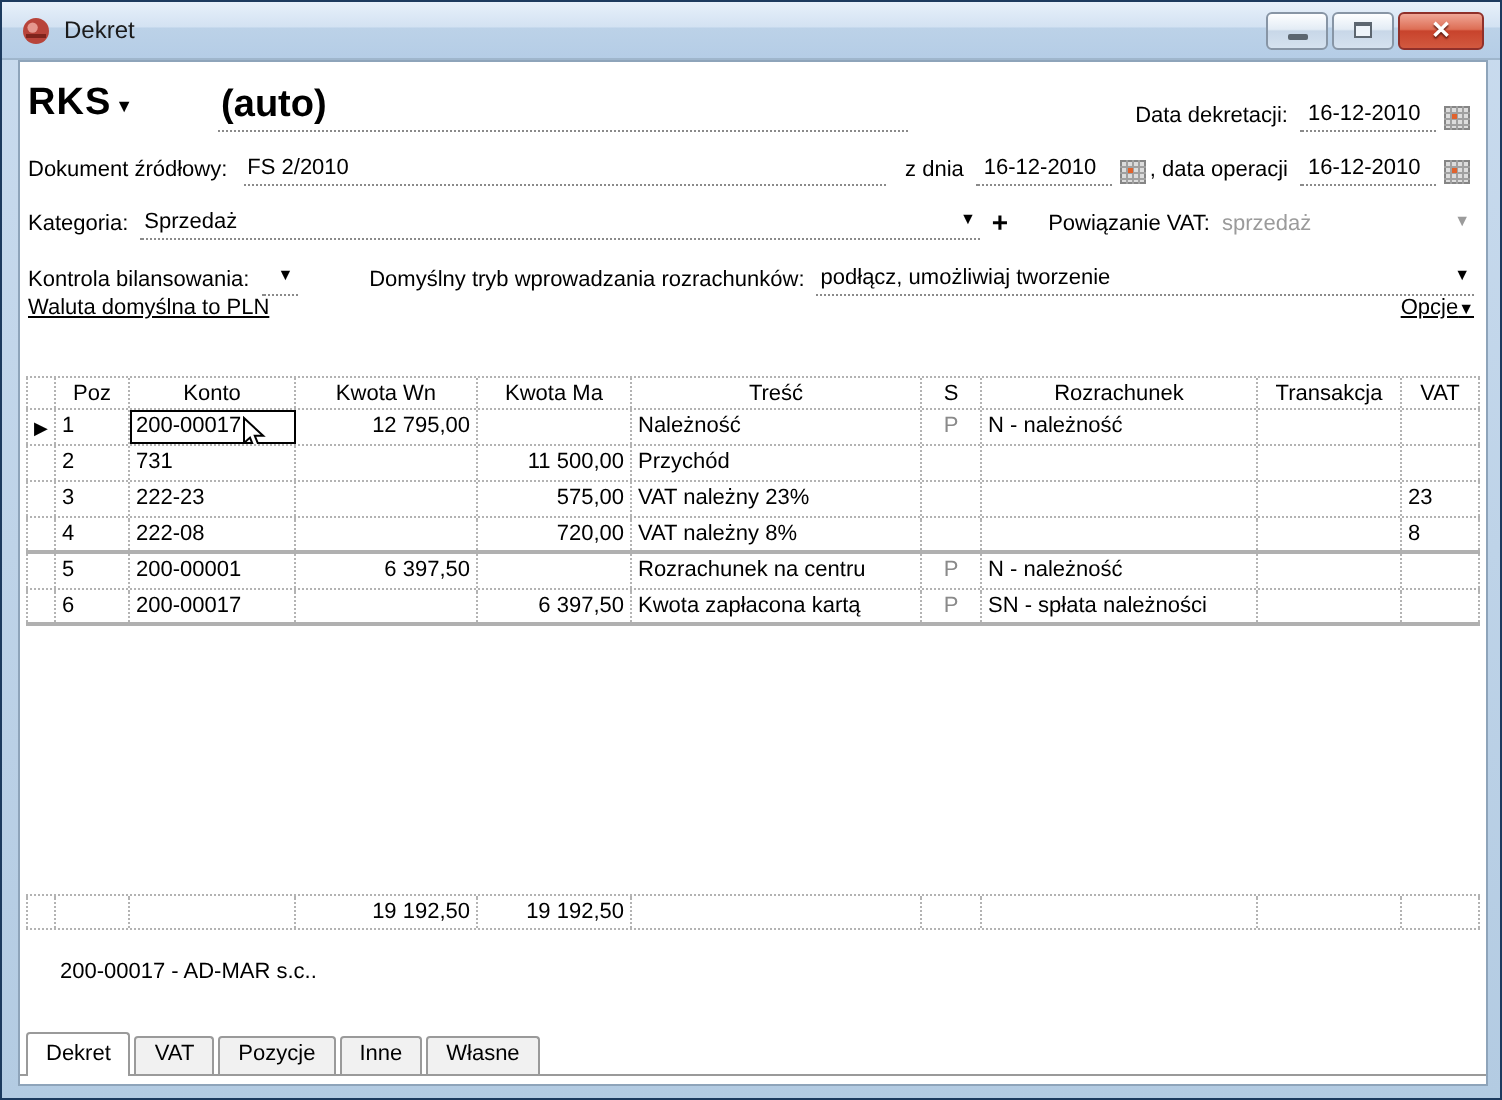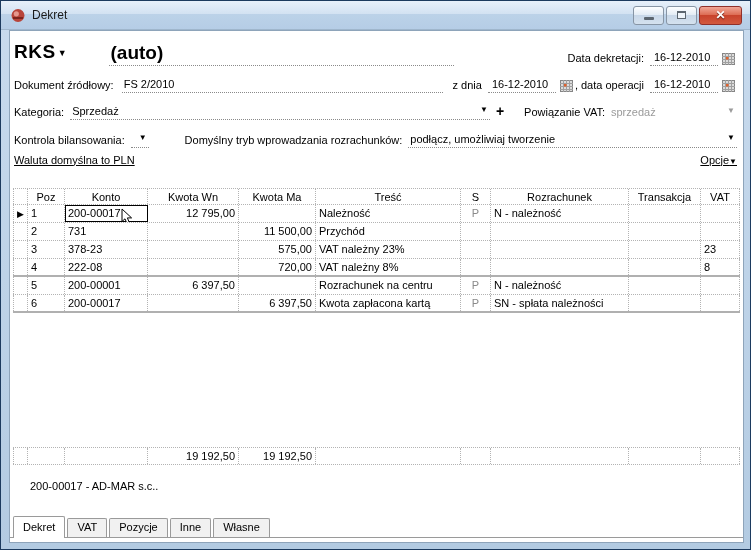--- a/index.html
+++ b/index.html
@@ -34,21 +34,21 @@
   
   .row-rks{height:33px;}
   .rks{font-size:19px;font-weight:bold;padding-bottom:3px;letter-spacing:0.5px;}
   .rks-arrow{font-size:9px;padding-bottom:8px;margin-left:2px;}
   .auto-field{font-size:19px;font-weight:bold;width:345px;margin-left:42px;border-bottom:1px dotted #8a8a8a;padding:0 0 1px 2px;}
   .date-group{margin-left:auto;display:flex;align-items:flex-end;}
   .date-field{border-bottom:1px dotted #8a8a8a;width:68px;text-align:left;padding:0 2px 2px 4px;margin-left:6px;}
   .row-doc{height:27px;}
   .row-kat{height:27px;}
   .row-ctrl{height:28px;}
-  .row-waluta{height:25px;align-items:center;}
+  .row-waluta{height:25px;align-items:flex-start;}
   .link{text-decoration:underline;padding-bottom:2px;color:#000;}
   .plusbtn{font-size:14px;font-weight:bold;padding:0 6px 1px 6px;}
   .ddfield{display:flex;align-items:flex-end;border-bottom:1px dotted #8a8a8a;padding:0 2px 2px 2px;}
   .ddfield .arrow{margin-left:6px;}
   
   .tbl{flex:0 0 277px;display:flex;flex-direction:column;margin:2px 3px 0 3px;font-size:11px;}
   .trow{display:grid;grid-template-columns:15px 37px 83px 91px 77px 145px 30px 138px 72px 39px;
     height:18px;line-height:17px;border-bottom:1px dotted #b3b3b3;}
   .thead{height:17px;line-height:16px;border-top:1px dotted #b3b3b3;}
   .c{padding:0 3px;overflow:hidden;white-space:nowrap;border-right:1px dotted #b3b3b3;}
@@ -206,21 +206,21 @@
             <div class="c num">11 500,00</div>
             <div class="c">Przychód</div>
             <div class="c scol"></div>
             <div class="c"></div>
             <div class="c"></div>
             <div class="c"></div>
           </div>
           <div class="trow">
             <div class="c ind"></div>
             <div class="c">3</div>
-            <div class="c">378-23</div>
+            <div class="c">222-23</div>
             <div class="c num"></div>
             <div class="c num">575,00</div>
             <div class="c">VAT należny 23%</div>
             <div class="c scol"></div>
             <div class="c"></div>
             <div class="c"></div>
             <div class="c">23</div>
           </div>
           <div class="trow group-end">
             <div class="c ind"></div>

